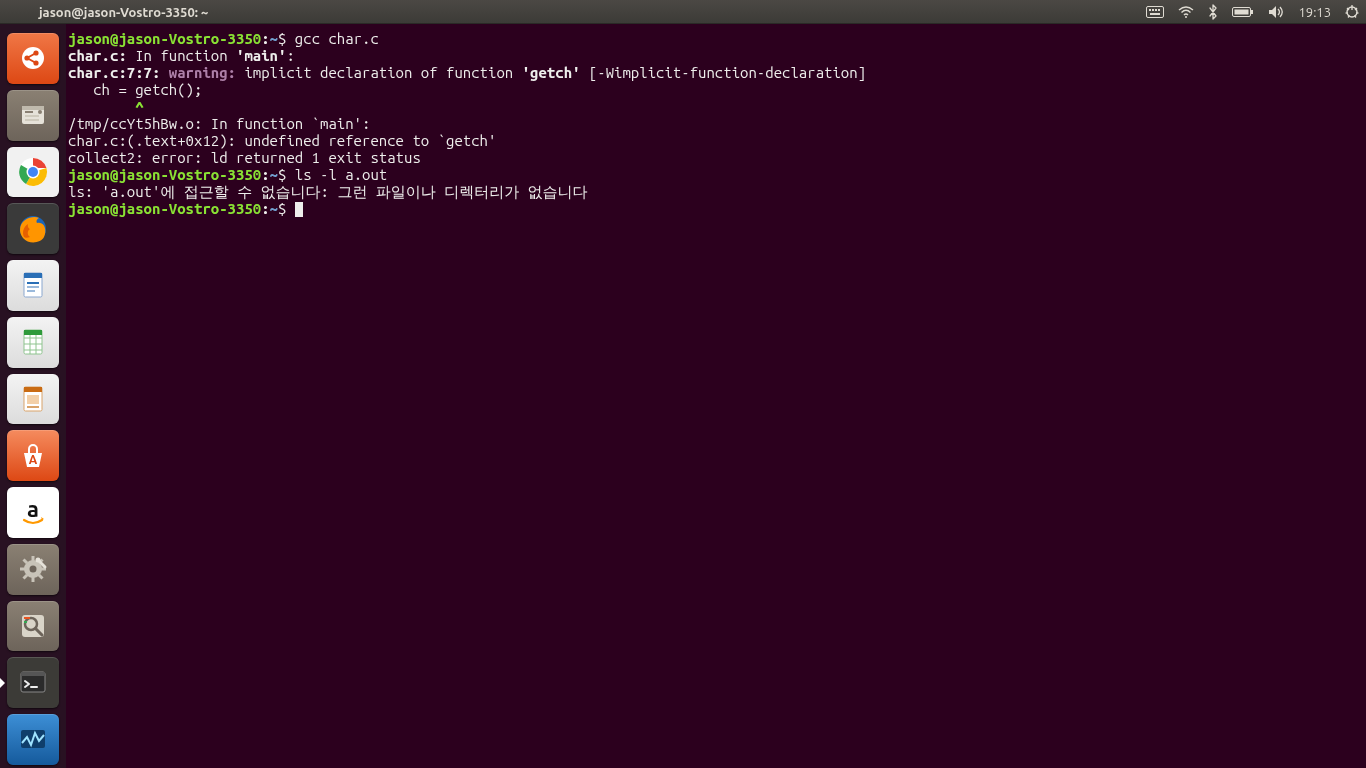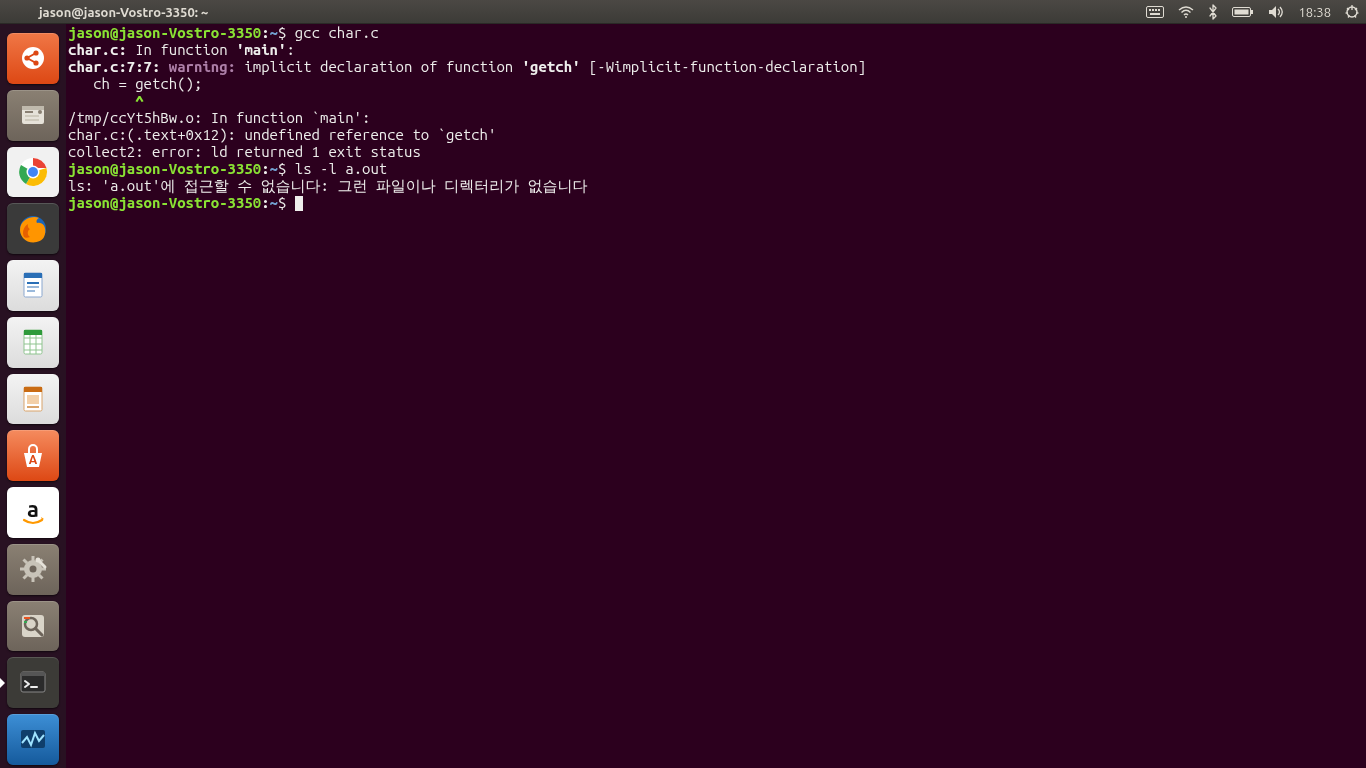--- a/index.html
+++ b/index.html
@@ -84,21 +84,21 @@
     position: absolute;
     top: 24px;
     left: 66px;
     right: 0;
     bottom: 0;
     background: #2c001e;
     color: #eeeeec;
     font-family: "Ubuntu Mono","DejaVu Sans Mono", monospace;
     font-size: 15px;
     line-height: 17px;
-    padding: 0 2px;
+    padding: 6px 2px;
     white-space: pre;
   }
   .terminal .bold { font-weight: bold; }
   .terminal .green { color: #8ae234; }
   .terminal .blue  { color: #729fcf; }
   .terminal .magenta { color: #ad7fa8; }
   .terminal .cursor {
     display: inline-block;
     width: 8px;
     height: 15px;
@@ -144,21 +144,21 @@
       </svg>
   </div>
   <div class="indicator">
     <svg width="16" height="14" viewBox="0 0 16 14">
         <path d="M1 5 H4 L8 1 V13 L4 9 H1 Z" fill="#dfdbd2"></path>
         <path d="M10 4 Q13 7 10 10" fill="none" stroke="#dfdbd2" stroke-width="1.3"></path>
         <path d="M12 2 Q16.5 7 12 12" fill="none" stroke="#dfdbd2" stroke-width="1.3"></path>
       </svg>
   </div>
   <div class="indicator">
-    <span>18:38</span>
+    <span>19:13</span>
   </div>
   <div class="indicator">
     <svg width="14" height="14" viewBox="0 0 14 14">
         <circle cx="7" cy="7" r="5" fill="none" stroke="#dfdbd2" stroke-width="1.4"></circle>
         <path d="M7 0 L7 5" stroke="#dfdbd2" stroke-width="1.3"></path>
         <path d="M2 3 L4 5" stroke="#dfdbd2" stroke-width="1.3"></path>
         <path d="M12 3 L10 5" stroke="#dfdbd2" stroke-width="1.3"></path>
         <path d="M0.5 8 L3 8" stroke="#dfdbd2" stroke-width="1.3"></path>
         <path d="M13.5 8 L11 8" stroke="#dfdbd2" stroke-width="1.3"></path>
         <path d="M3 12.5 L4.5 10.5" stroke="#dfdbd2" stroke-width="1.3"></path>

